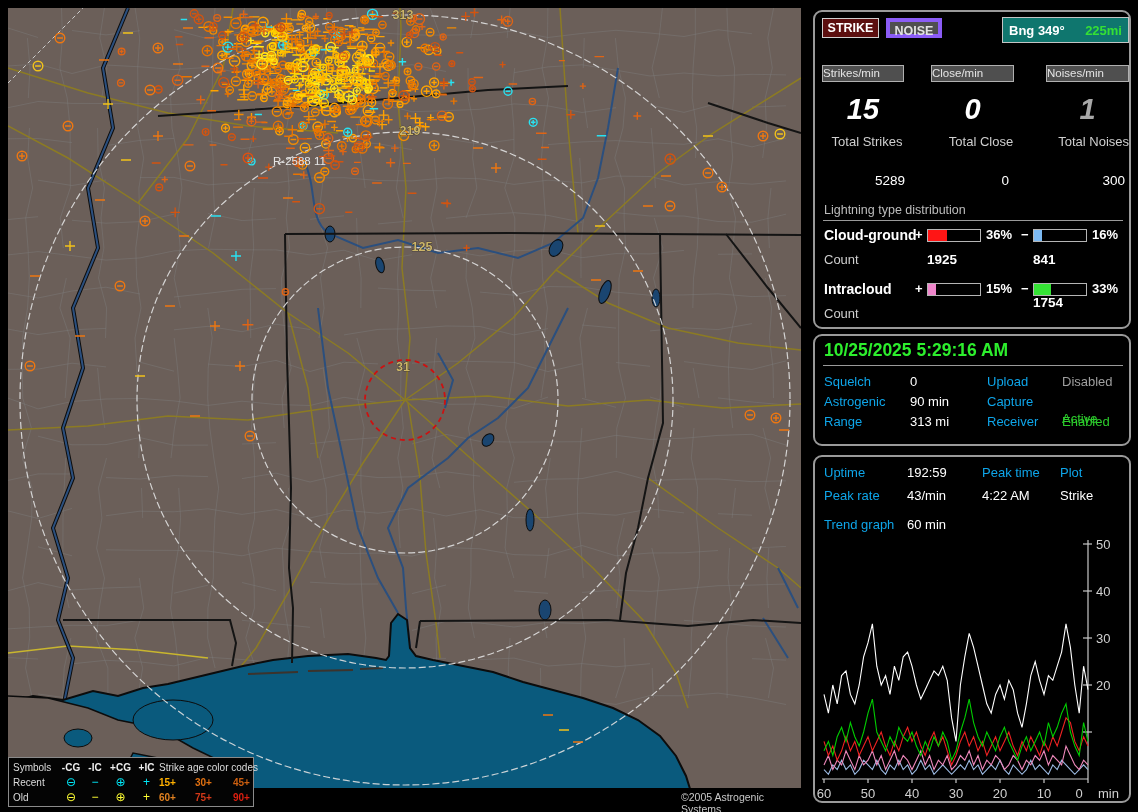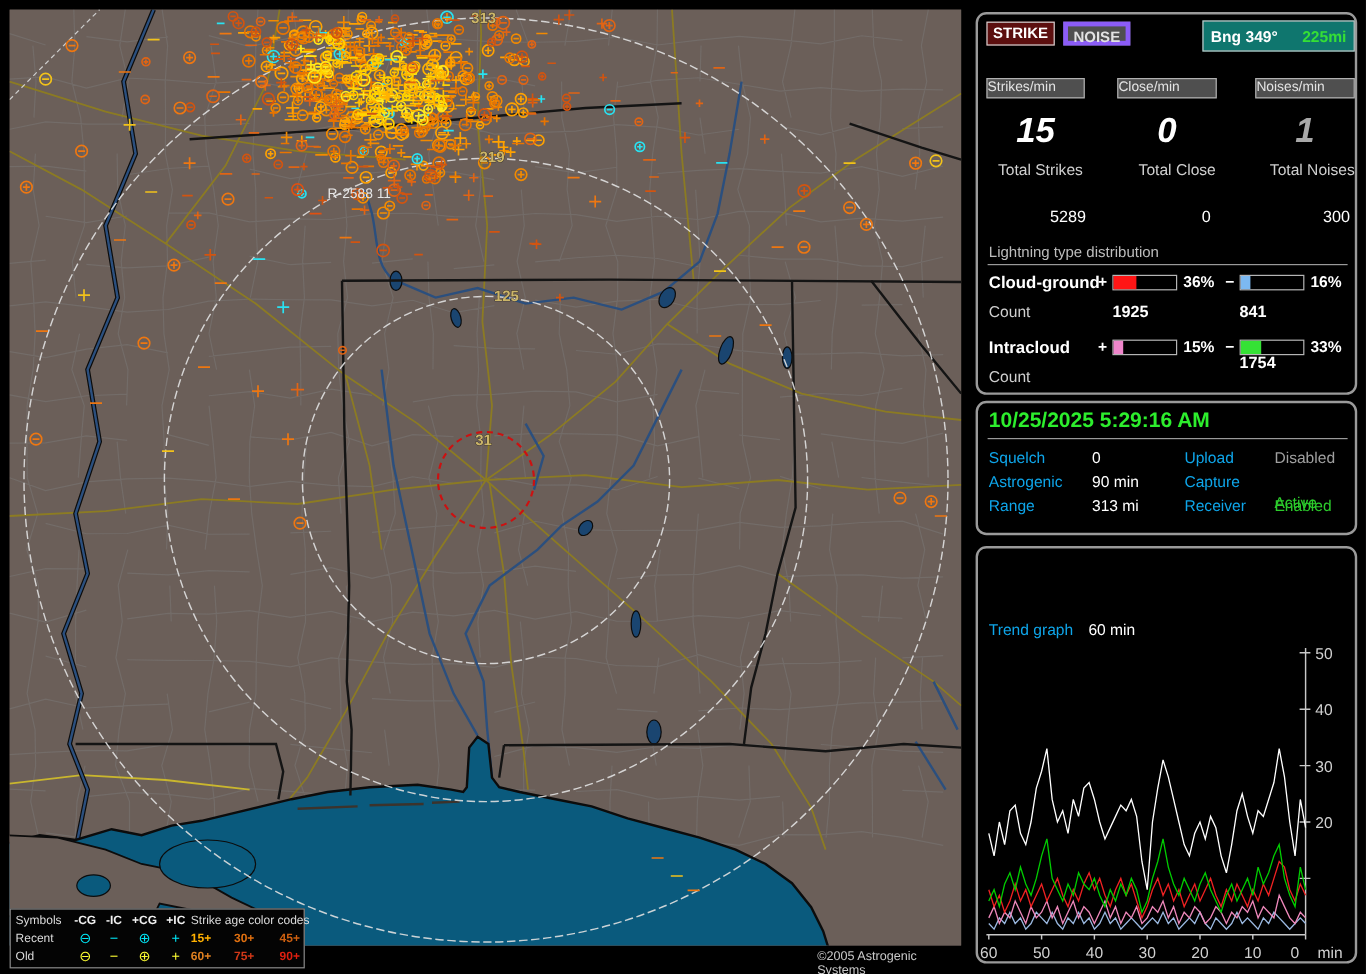--- a/index.html
+++ b/index.html
@@ -267,20 +267,31 @@
       <span class="g-val" style="color: rgb(44, 204, 44); margin-top: 17px;">Active</span>
 
       <span class="g-label">Range</span>
       <span class="g-val">313 mi</span>
       <span class="g-label">Receiver</span>
       <span class="g-val" style="color: rgb(44, 204, 44);">Enabled</span>
     </div>
   </div>
 
   <div id="panel-bot" class="abs panel">
+    <div class="abs sess-grid">
+      <span class="g-label">Uptime</span>
+      <span class="g-val">192:59</span>
+      <span class="g-label">Peak time</span>
+      <span class="g-label">Plot</span>
+
+      <span class="g-label">Peak rate</span>
+      <span class="g-val">43/min</span>
+      <span class="g-val">4:22 AM</span>
+      <span class="g-val">Strike</span>
+    </div>
     <div class="abs trend-row">
       <span class="g-label">Trend graph</span>
       <span class="g-val" style="position:absolute;left:83px;top:0;white-space:nowrap;">60 min</span>
     </div>
     <svg id="trend-svg" class="abs" width="314" height="266" viewBox="0 0 314 266">
         <line x1="273" y1="5" x2="273" y2="244" stroke="#c8c8c8" stroke-width="1.2"></line>
         <line x1="7" y1="244" x2="273" y2="244" stroke="#c8c8c8" stroke-width="1.2"></line>
         <line x1="268" y1="9" x2="277" y2="9" stroke="#c8c8c8" stroke-width="1.2"></line>
         <text x="281" y="14" font-size="13" fill="#d0d0d0">50</text>
         <line x1="268" y1="56" x2="277" y2="56" stroke="#c8c8c8" stroke-width="1.2"></line>

